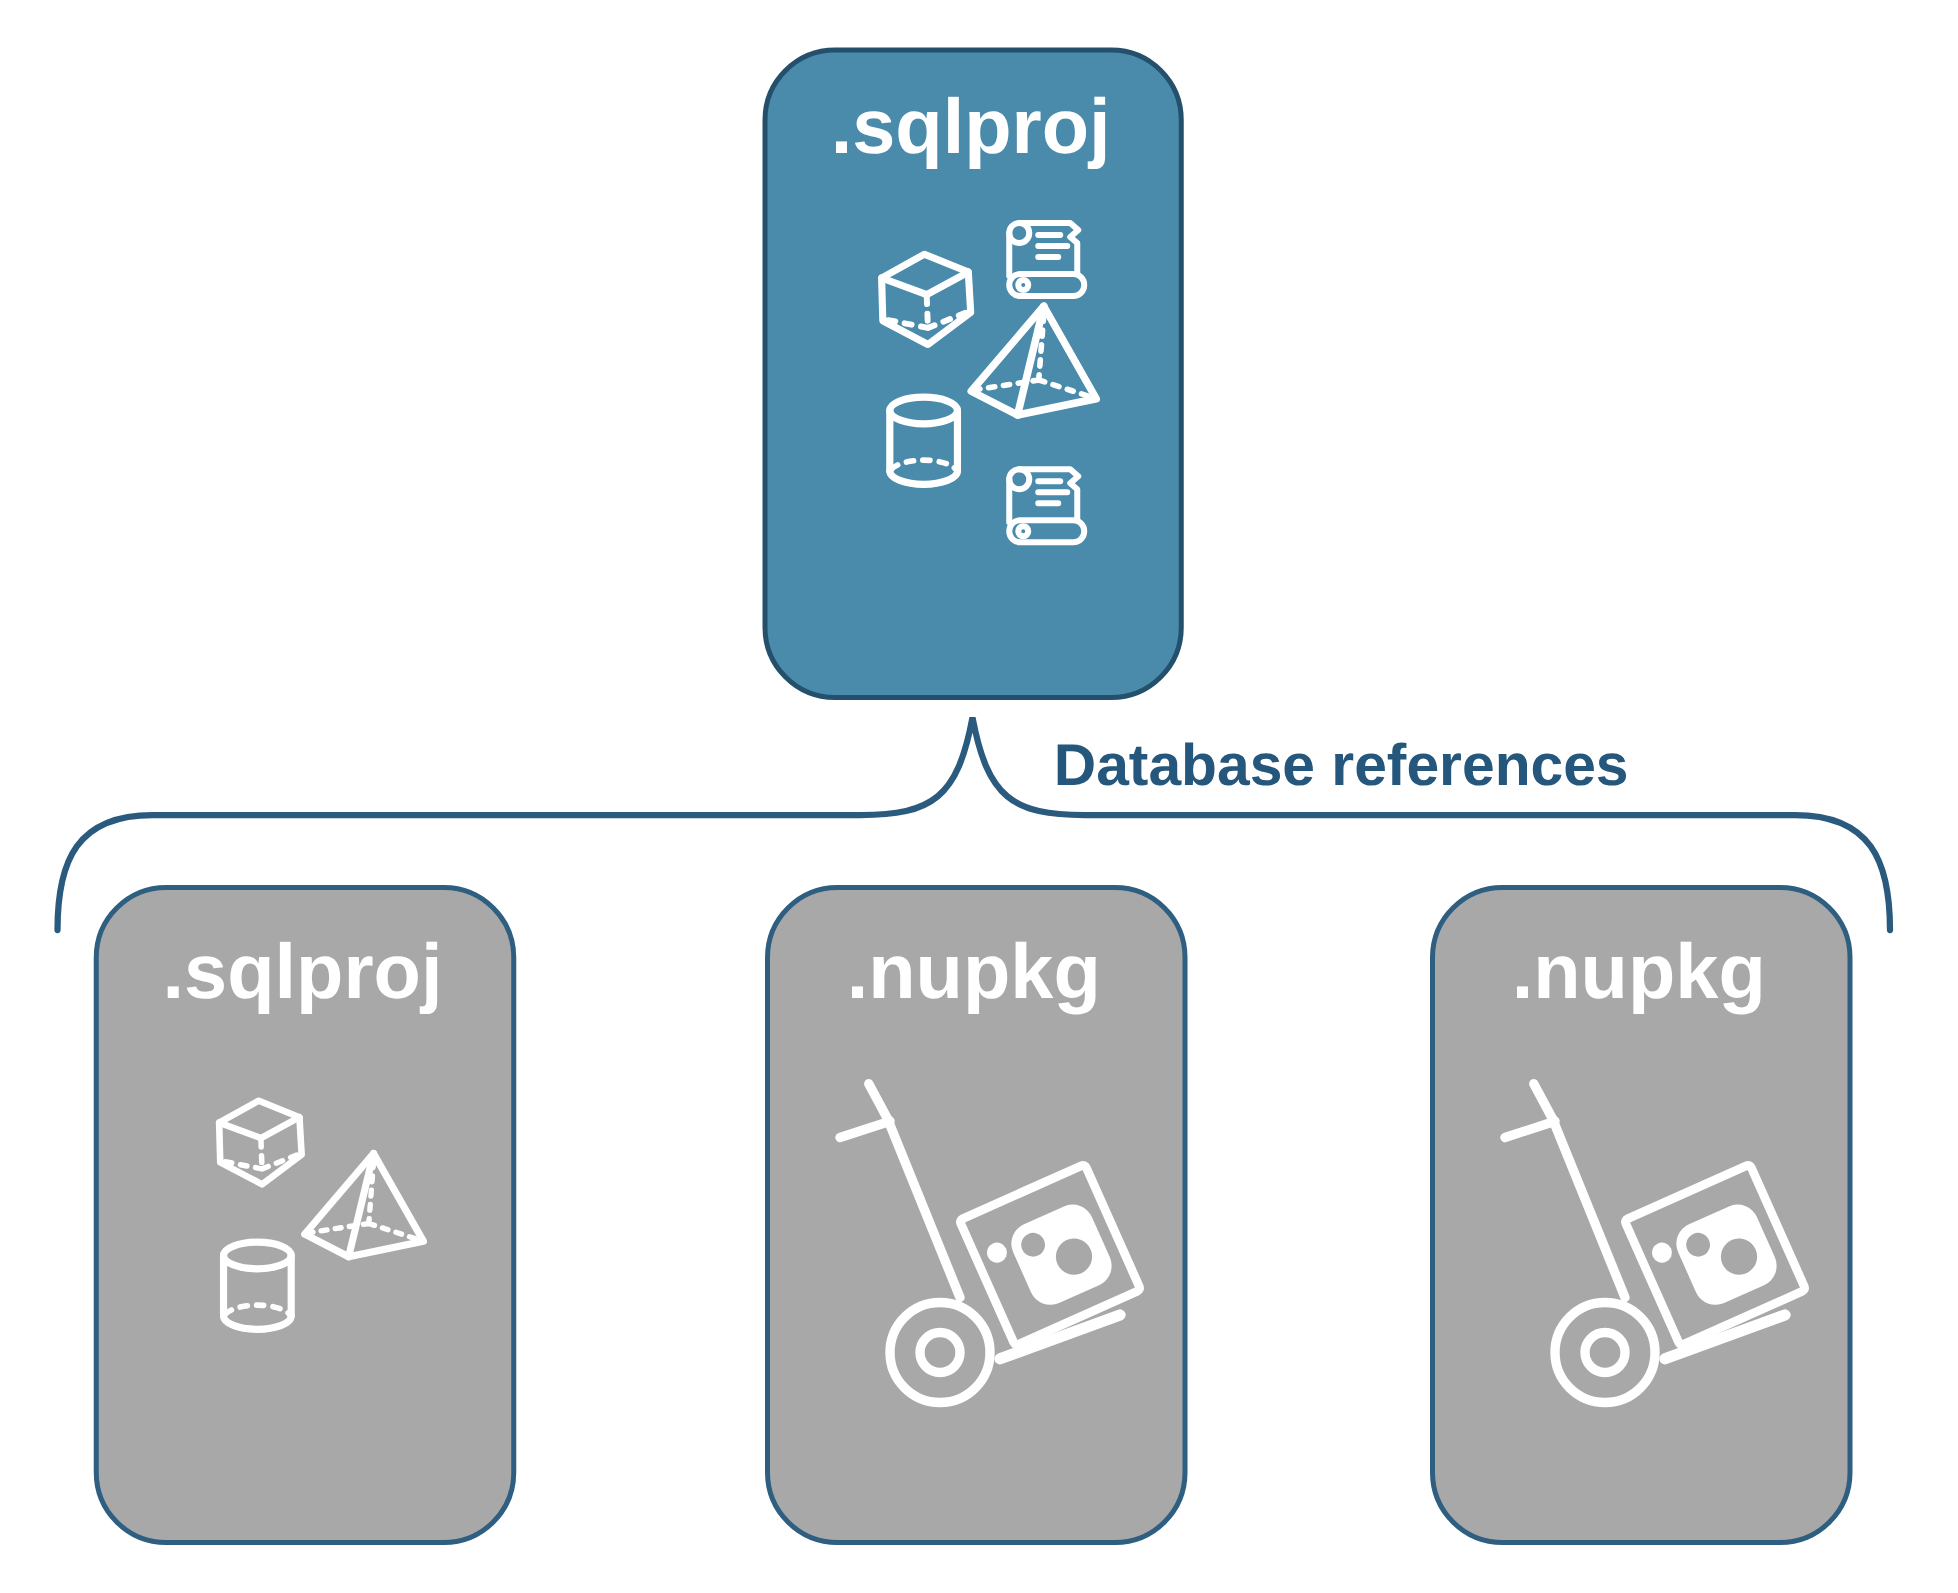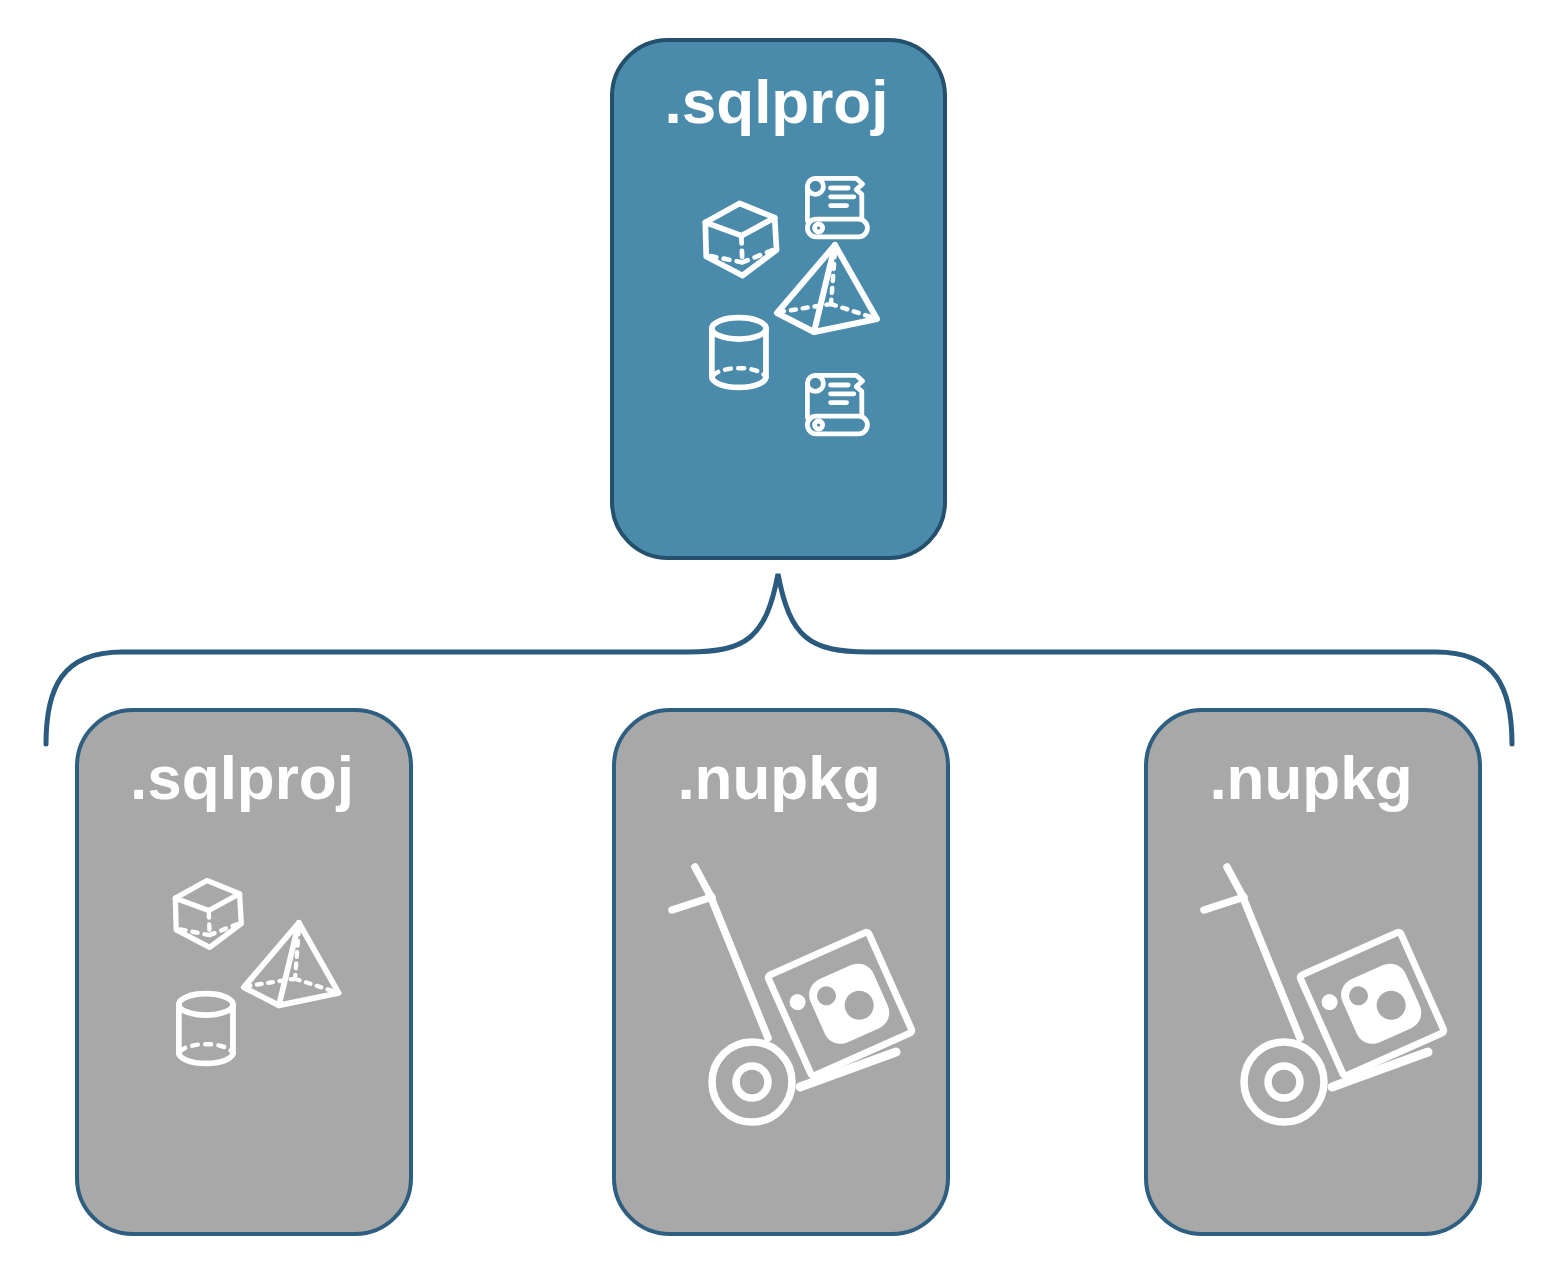--- a/index.html
+++ b/index.html
@@ -128,20 +128,21 @@
           <circle class="fillw" cx="-38" cy="-19" r="8"></circle>
         </g>
       </g>
     </defs>
   </svg>
 
   <svg class="brace-svg" viewBox="0 0 1566 1274">
     <path class="brace-path" d="M 46 744 C 46 688, 62 652, 122 652 L 688 652 C 746 652, 766 638, 778 574 C 790 638, 810 652, 868 652 L 1436 652 C 1496 652, 1512 688, 1512 744"></path>
   </svg>
 
+  <div class="connector-label">Database references</div>
 
   <div class="box box-parent">
     <div class="box-title">.sqlproj</div>
     <svg class="illustration" viewBox="0 0 329 514">
       <use href="#sym-scroll" transform="translate(183,126) scale(0.80)"></use>
       <use href="#sym-cube" transform="translate(78,150) scale(0.95)"></use>
       <use href="#sym-pyramid" transform="translate(158,198)"></use>
       <use href="#sym-cylinder" transform="translate(88,270) scale(0.82)"></use>
       <use href="#sym-scroll" transform="translate(183,323) scale(0.80)"></use>
     </svg>

